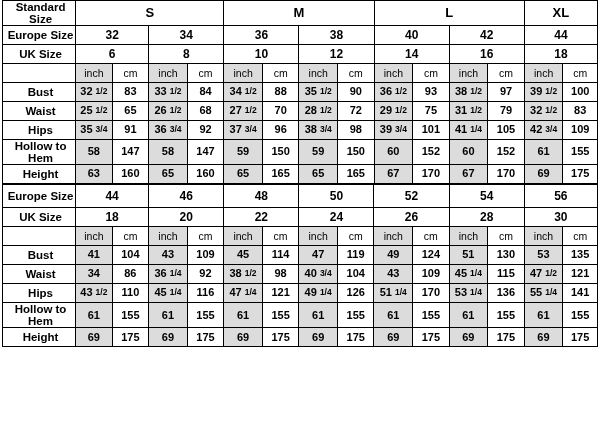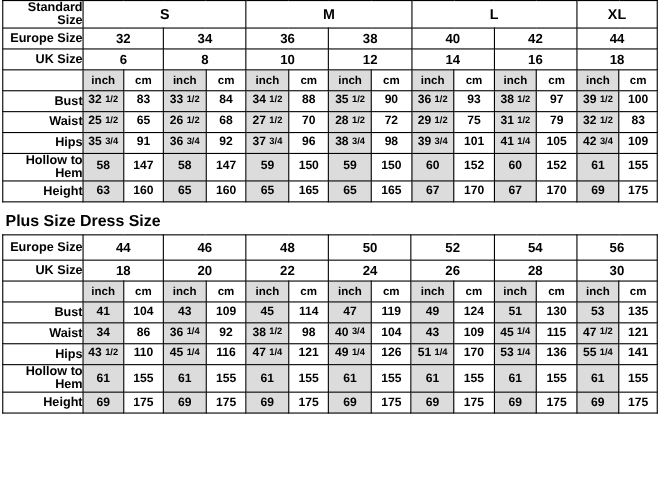--- a/index.html
+++ b/index.html
@@ -23,27 +23,27 @@
     vertical-align:middle;
     font-size:11px;
     padding:0;
     height:18px;
     font-weight:bold;
     line-height:1.05;
   }
   .lbl{
     font-size:11.5px;
     font-weight:bold;
-    text-align:right;
+    text-align:center;
     padding-left:3px;
   }
   .hdr{font-size:12px;font-weight:bold;}
   .big{font-size:13px;font-weight:bold;}
   .shade{background:#dcdcdc;}
-  .unit{font-size:10.5px;font-weight:bold;}
+  .unit{font-size:10.5px;font-weight:normal;}
   .val{font-size:11px;font-weight:bold;}
   .tall{height:22px;}
   .title{
     font-size:14.5px;
     font-weight:bold;
     margin:9px 0 4px 3px;
   }
   .frac{font-size:8.5px;vertical-align:1px;}
 </style>
 </head>
@@ -205,21 +205,20 @@
       <td class="val shade">67</td>
       <td class="val">170</td>
       <td class="val shade">67</td>
       <td class="val">170</td>
       <td class="val shade">69</td>
       <td class="val">175</td>
     </tr>
   </tbody>
     </table>
 
-  <div class="title">Plus Size Dress Size</div>
 
   <table>
     <colgroup>
       <col style="width:72px">
       <col style="width:36px">
         <col style="width:36px">
       <col style="width:38px">
         <col style="width:36px">
       <col style="width:38px">
         <col style="width:36px">

